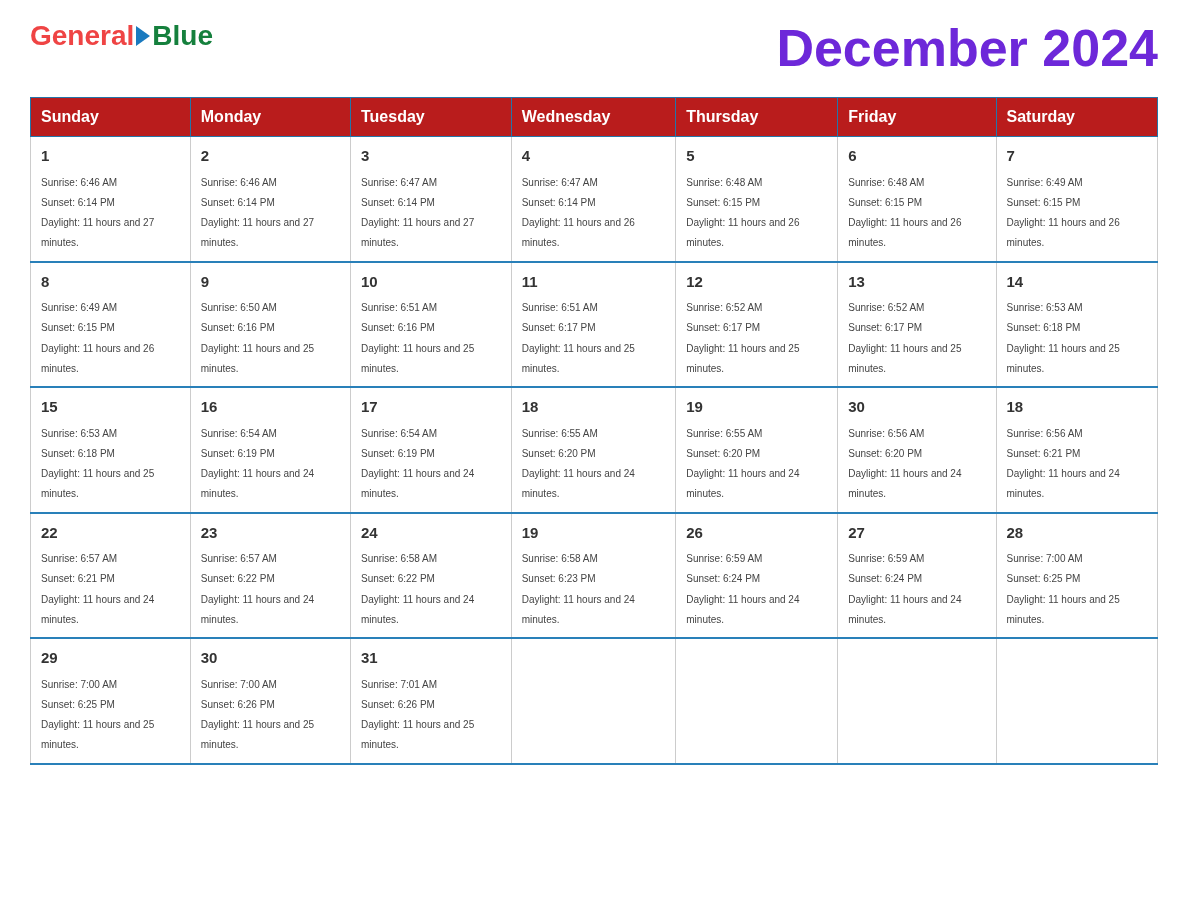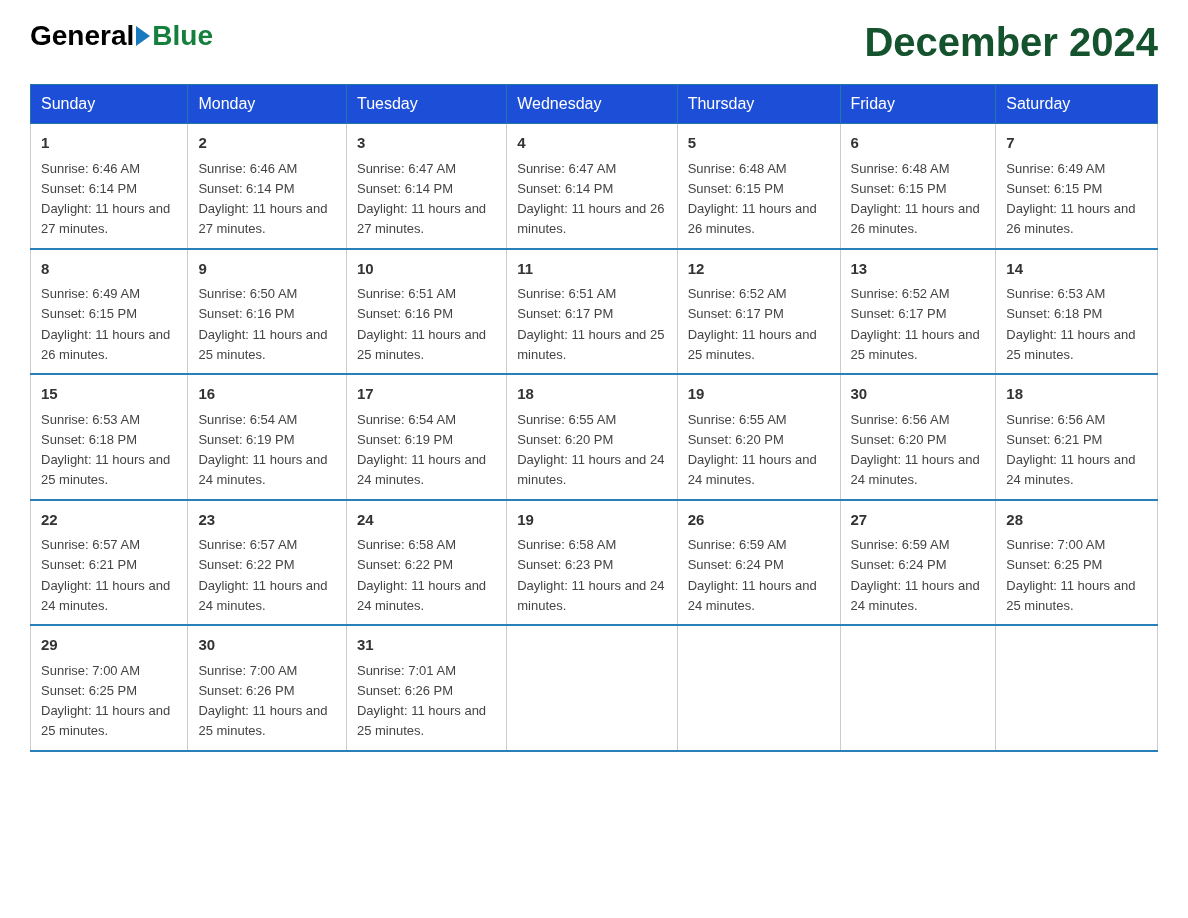--- a/index.html
+++ b/index.html
@@ -21,61 +21,61 @@
       flex-direction: column;
       align-items: flex-start;
     }
     .logo-text {
       display: flex;
       align-items: center;
       font-size: 28px;
       font-weight: bold;
       color: #333;
     }
-    .logo-general { color: #000000; }
+    .logo-general { color: #ef4444; }
     .logo-arrow {
       display: inline-block;
       width: 0;
       height: 0;
       border-left: 14px solid #1a7abf;
       border-top: 10px solid transparent;
       border-bottom: 10px solid transparent;
       margin: 0 2px;
     }
     .logo-blue {
       color: #15803d;
       font-size: 28px;
       font-weight: bold;
     }
     .title-section {
       text-align: right;
     }
     .main-title {
-      font-size: 40px;
-      font-weight: bold;
-      color: #14532d;
+      font-size: 52px;
+      font-weight: bold;
+      color: #6d28d9;
       line-height: 1.1;
     }
     .subtitle {
       font-size: 22px;
       color: #555;
       margin-top: 6px;
     }
     table {
       width: 100%;
       border-collapse: collapse;
       font-size: 13.5px;
     }
     thead tr th {
-      background-color: #1d4ed8;
+      background-color: #b91c1c;
       color: #fff;
       padding: 10px 10px;
       text-align: left;
       font-size: 16px;
-      font-weight: normal;
+      font-weight: bold;
       border: 1px solid #2475a8;
     }
     tbody tr td {
       border: 1px solid #ccc;
       vertical-align: top;
       padding: 8px 10px;
       min-height: 80px;
       line-height: 1.5;
       color: #333;
     }
@@ -85,21 +85,21 @@
     tbody tr:nth-child(even) td {
       background-color: #fff;
     }
     .day-number {
       font-size: 15px;
       font-weight: bold;
       display: block;
       margin-bottom: 4px;
     }
     .day-info {
-      font-size: 13px;
+      font-size: 10px;
       color: #444;
       line-height: 1.55;
     }
     td.empty {
       background: #fff;
     }
     tbody tr {
       border-bottom: 2px solid #2980b9;
     }
   </style>

